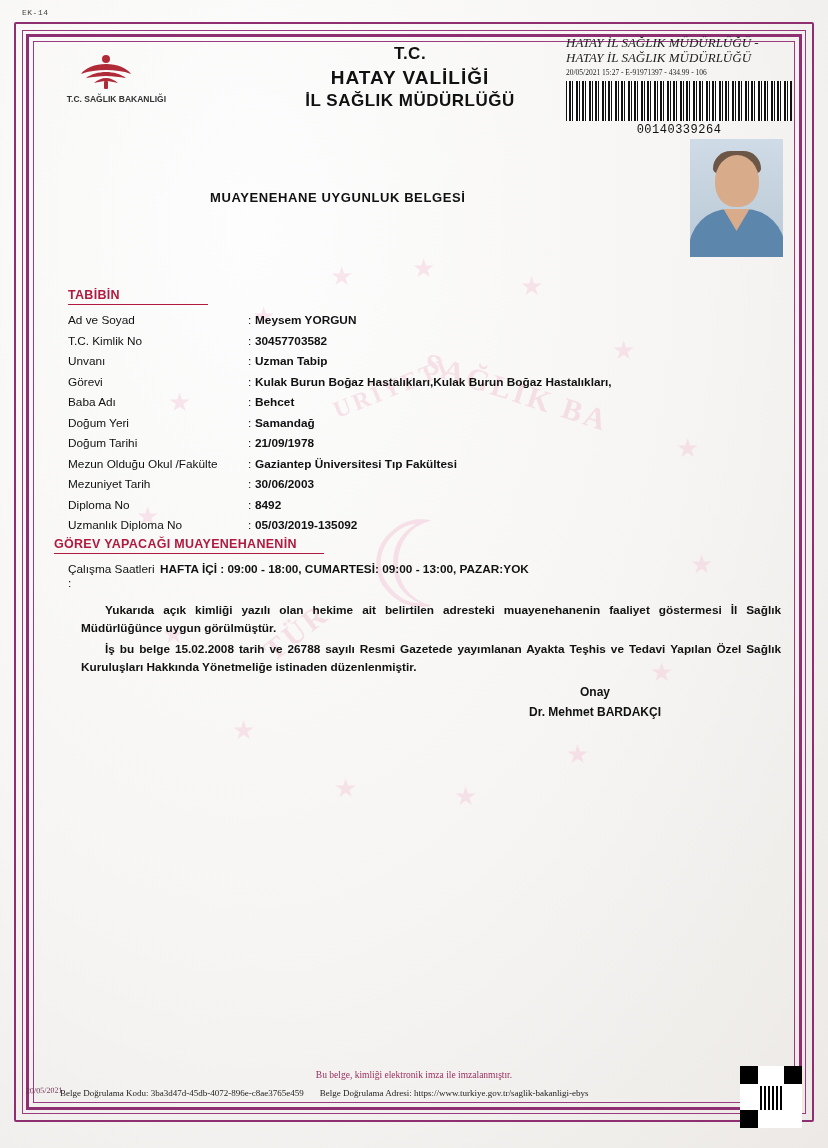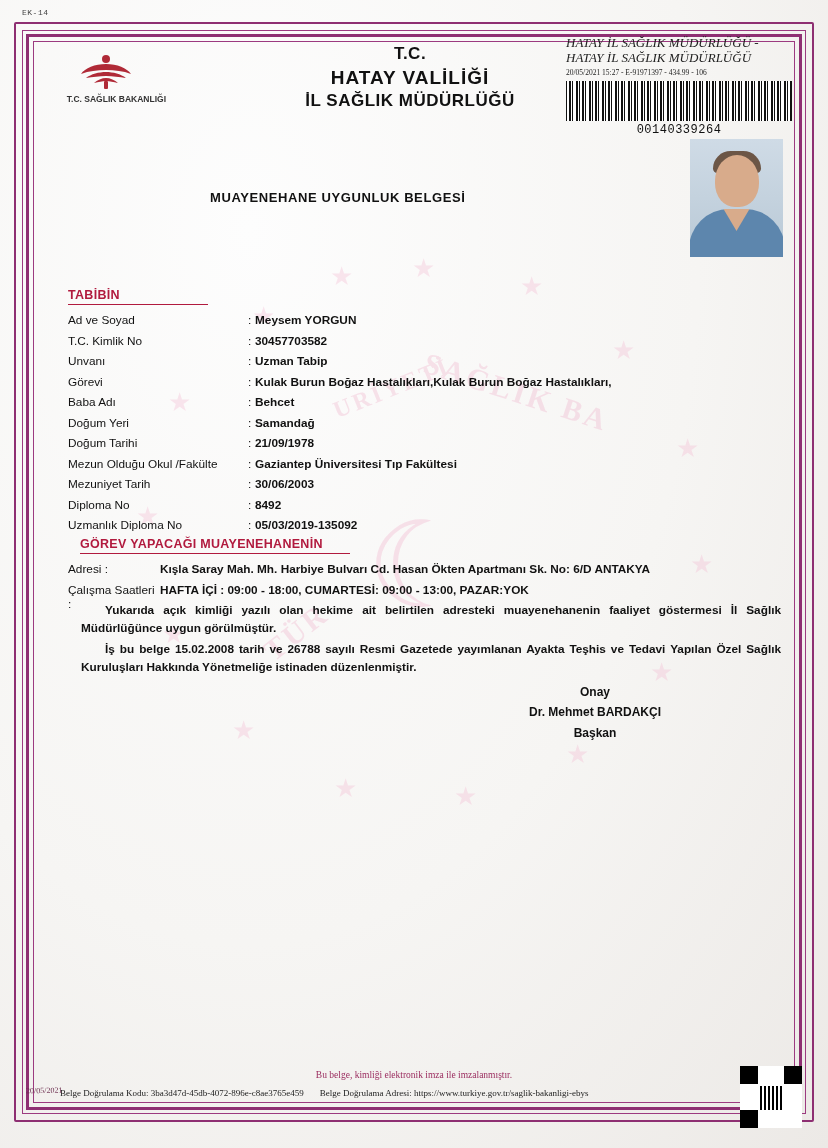--- a/index.html
+++ b/index.html
@@ -324,45 +324,40 @@
         <div class="fsep">:</div>
         <div class="fval">8492</div>
       </div>
     <div class="frow">
         <div class="flab">Uzmanlık Diploma No</div>
         <div class="fsep">:</div>
         <div class="fval">05/03/2019-135092</div>
       </div>
   </div>
 
-  <div class="sec-head" style="left:80px;top:537px;width:270px;">
+  <div class="sec-head" style="left:54px;top:537px;width:270px;">
     <span>GÖREV YAPACAĞI MUAYENEHANENİN</span>
     <span class="rule"></span>
   </div>
 
   <div class="addr">
-    <div class="arow">
-      <div class="al">Adresi :</div>
-      <div class="av">Kışla Saray Mah. Mh. Harbiye Bulvarı Cd. Hasan Ökten Apartmanı Sk.  No: 6/D ANTAKYA</div>
-    </div>
     <div class="arow">
       <div class="al">Çalışma Saatleri :</div>
       <div class="av">HAFTA İÇİ : 09:00 - 18:00, CUMARTESİ: 09:00 - 13:00, PAZAR:YOK</div>
     </div>
   </div>
 
   <div class="para">
     <p>Yukarıda açık kimliği yazılı olan hekime ait belirtilen adresteki muayenehanenin faaliyet göstermesi İl Sağlık Müdürlüğünce uygun görülmüştür.</p>
     <p>İş bu belge 15.02.2008 tarih ve 26788 sayılı  Resmi Gazetede yayımlanan Ayakta Teşhis ve Tedavi Yapılan Özel Sağlık Kuruluşları Hakkında Yönetmeliğe istinaden düzenlenmiştir.</p>
   </div>
 
   <div class="sign">
     <div>Onay</div>
     <div>Dr. Mehmet BARDAKÇI</div>
-    <div>Başkan</div>
   </div>
 
   <div class="footer-note">Bu belge, kimliği elektronik imza ile imzalanmıştır.</div>
   <div class="footer-codes">
     <div>Belge Doğrulama Kodu: 3ba3d47d-45db-4072-896e-c8ae3765e459</div>
     <div>Belge Doğrulama Adresi: https://www.turkiye.gov.tr/saglik-bakanligi-ebys</div>
   </div>
   <div class="timestamp">20/05/2021</div>
   <div class="qr"></div>
 

